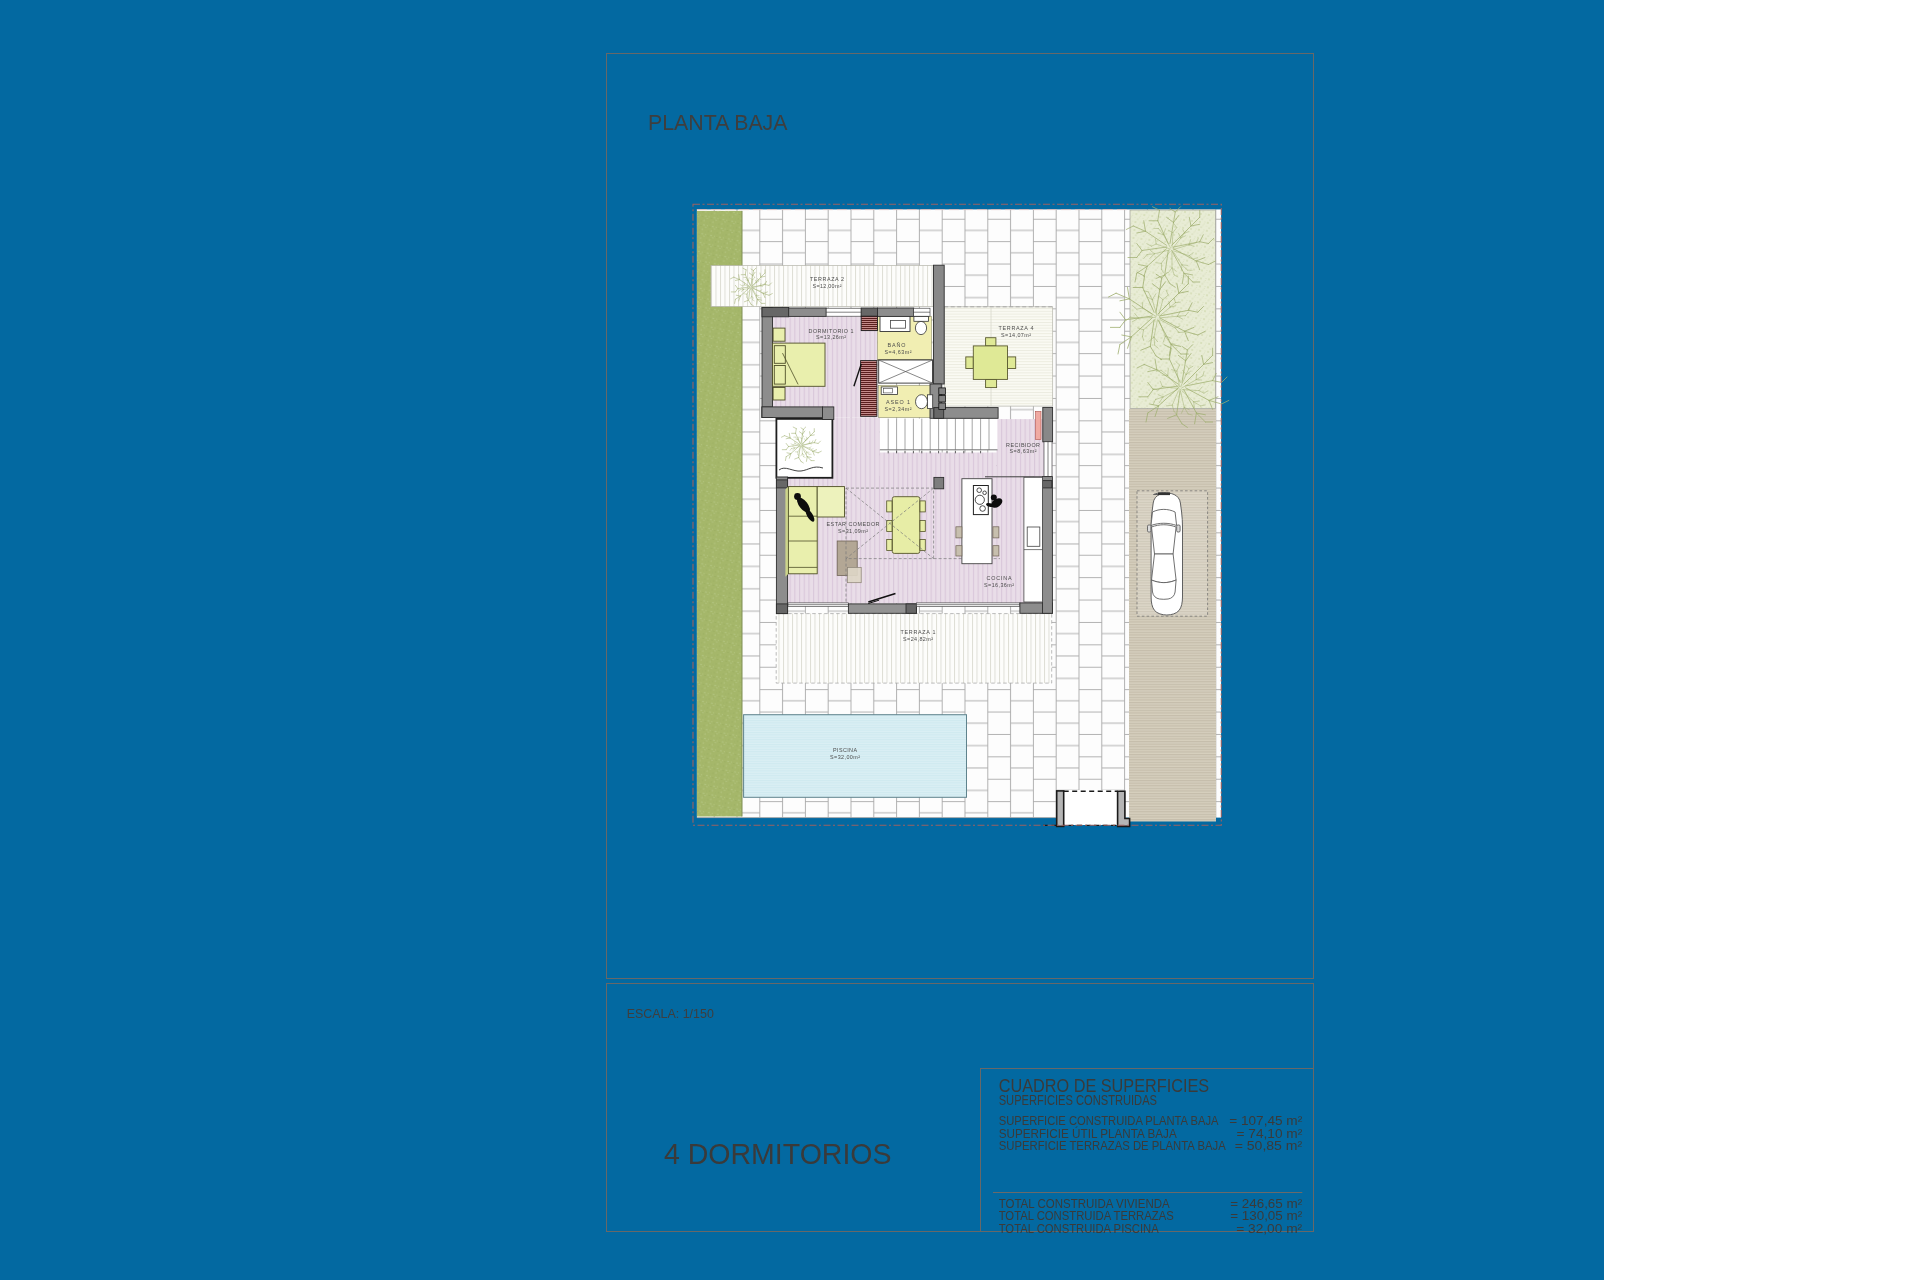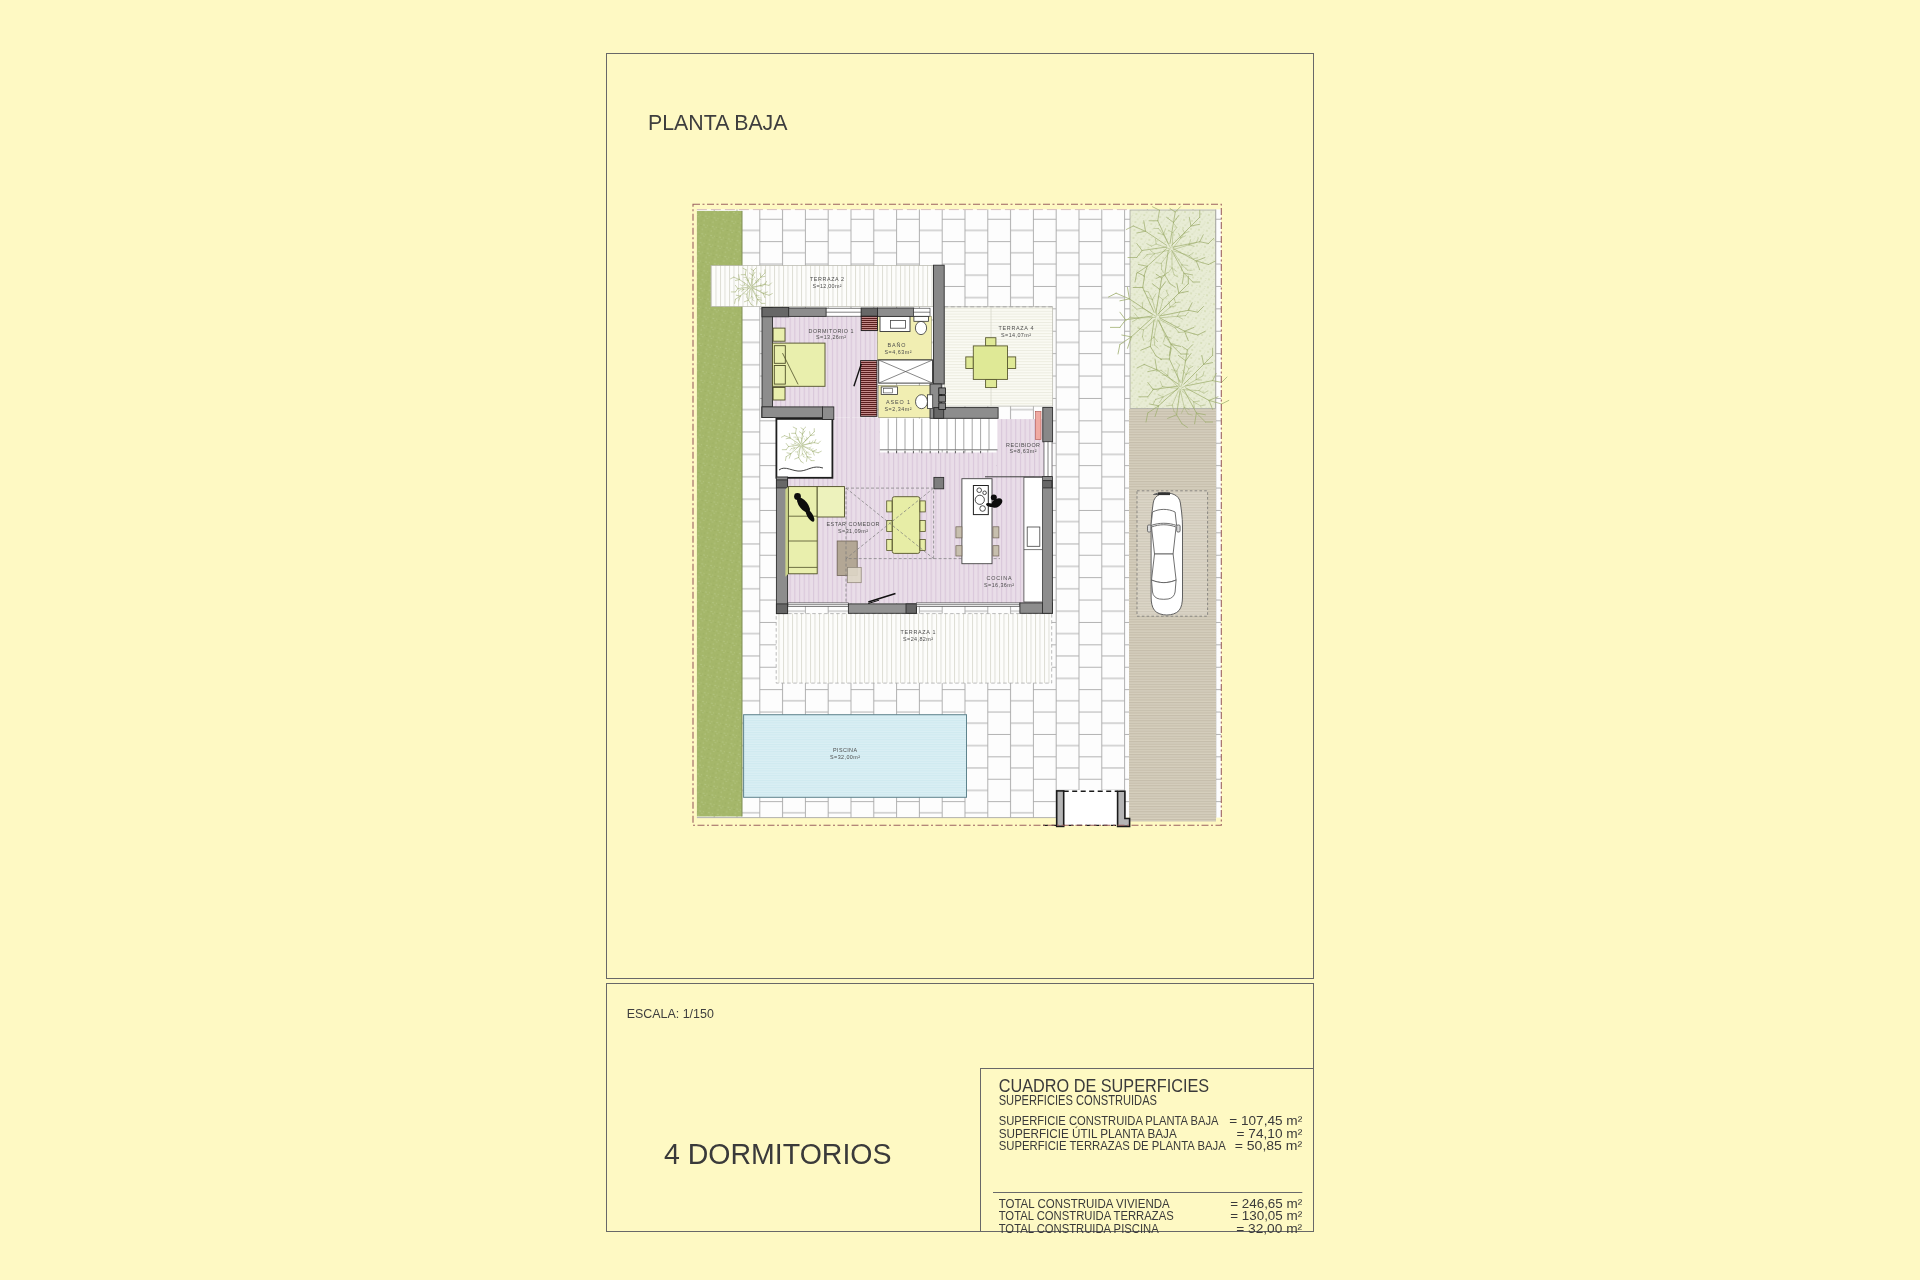--- a/index.html
+++ b/index.html
@@ -1,16 +1,16 @@
 <!DOCTYPE html>
 <html><head>
 <meta charset="utf-8">
 <style>
 html,body{margin:0;padding:0;background:#ffffff;}
-#page{position:relative;width:1920px;height:1280px;background:#fef9c3;overflow:hidden;
+#page{position:relative;width:1604px;height:1280px;background:#0369a1;overflow:hidden;
 font-family:"Liberation Sans",sans-serif;}
 svg{position:absolute;left:0;top:0;}
 text{font-family:"Liberation Sans",sans-serif;}
 </style>
 </head>
 <body>
 <div id="page">
 <svg width="1920" height="1280" viewBox="0 0 1920 1280">
 <defs>
 <pattern id="pv" x="941.7" y="196.35" width="45.6" height="22.4" patternUnits="userSpaceOnUse">

